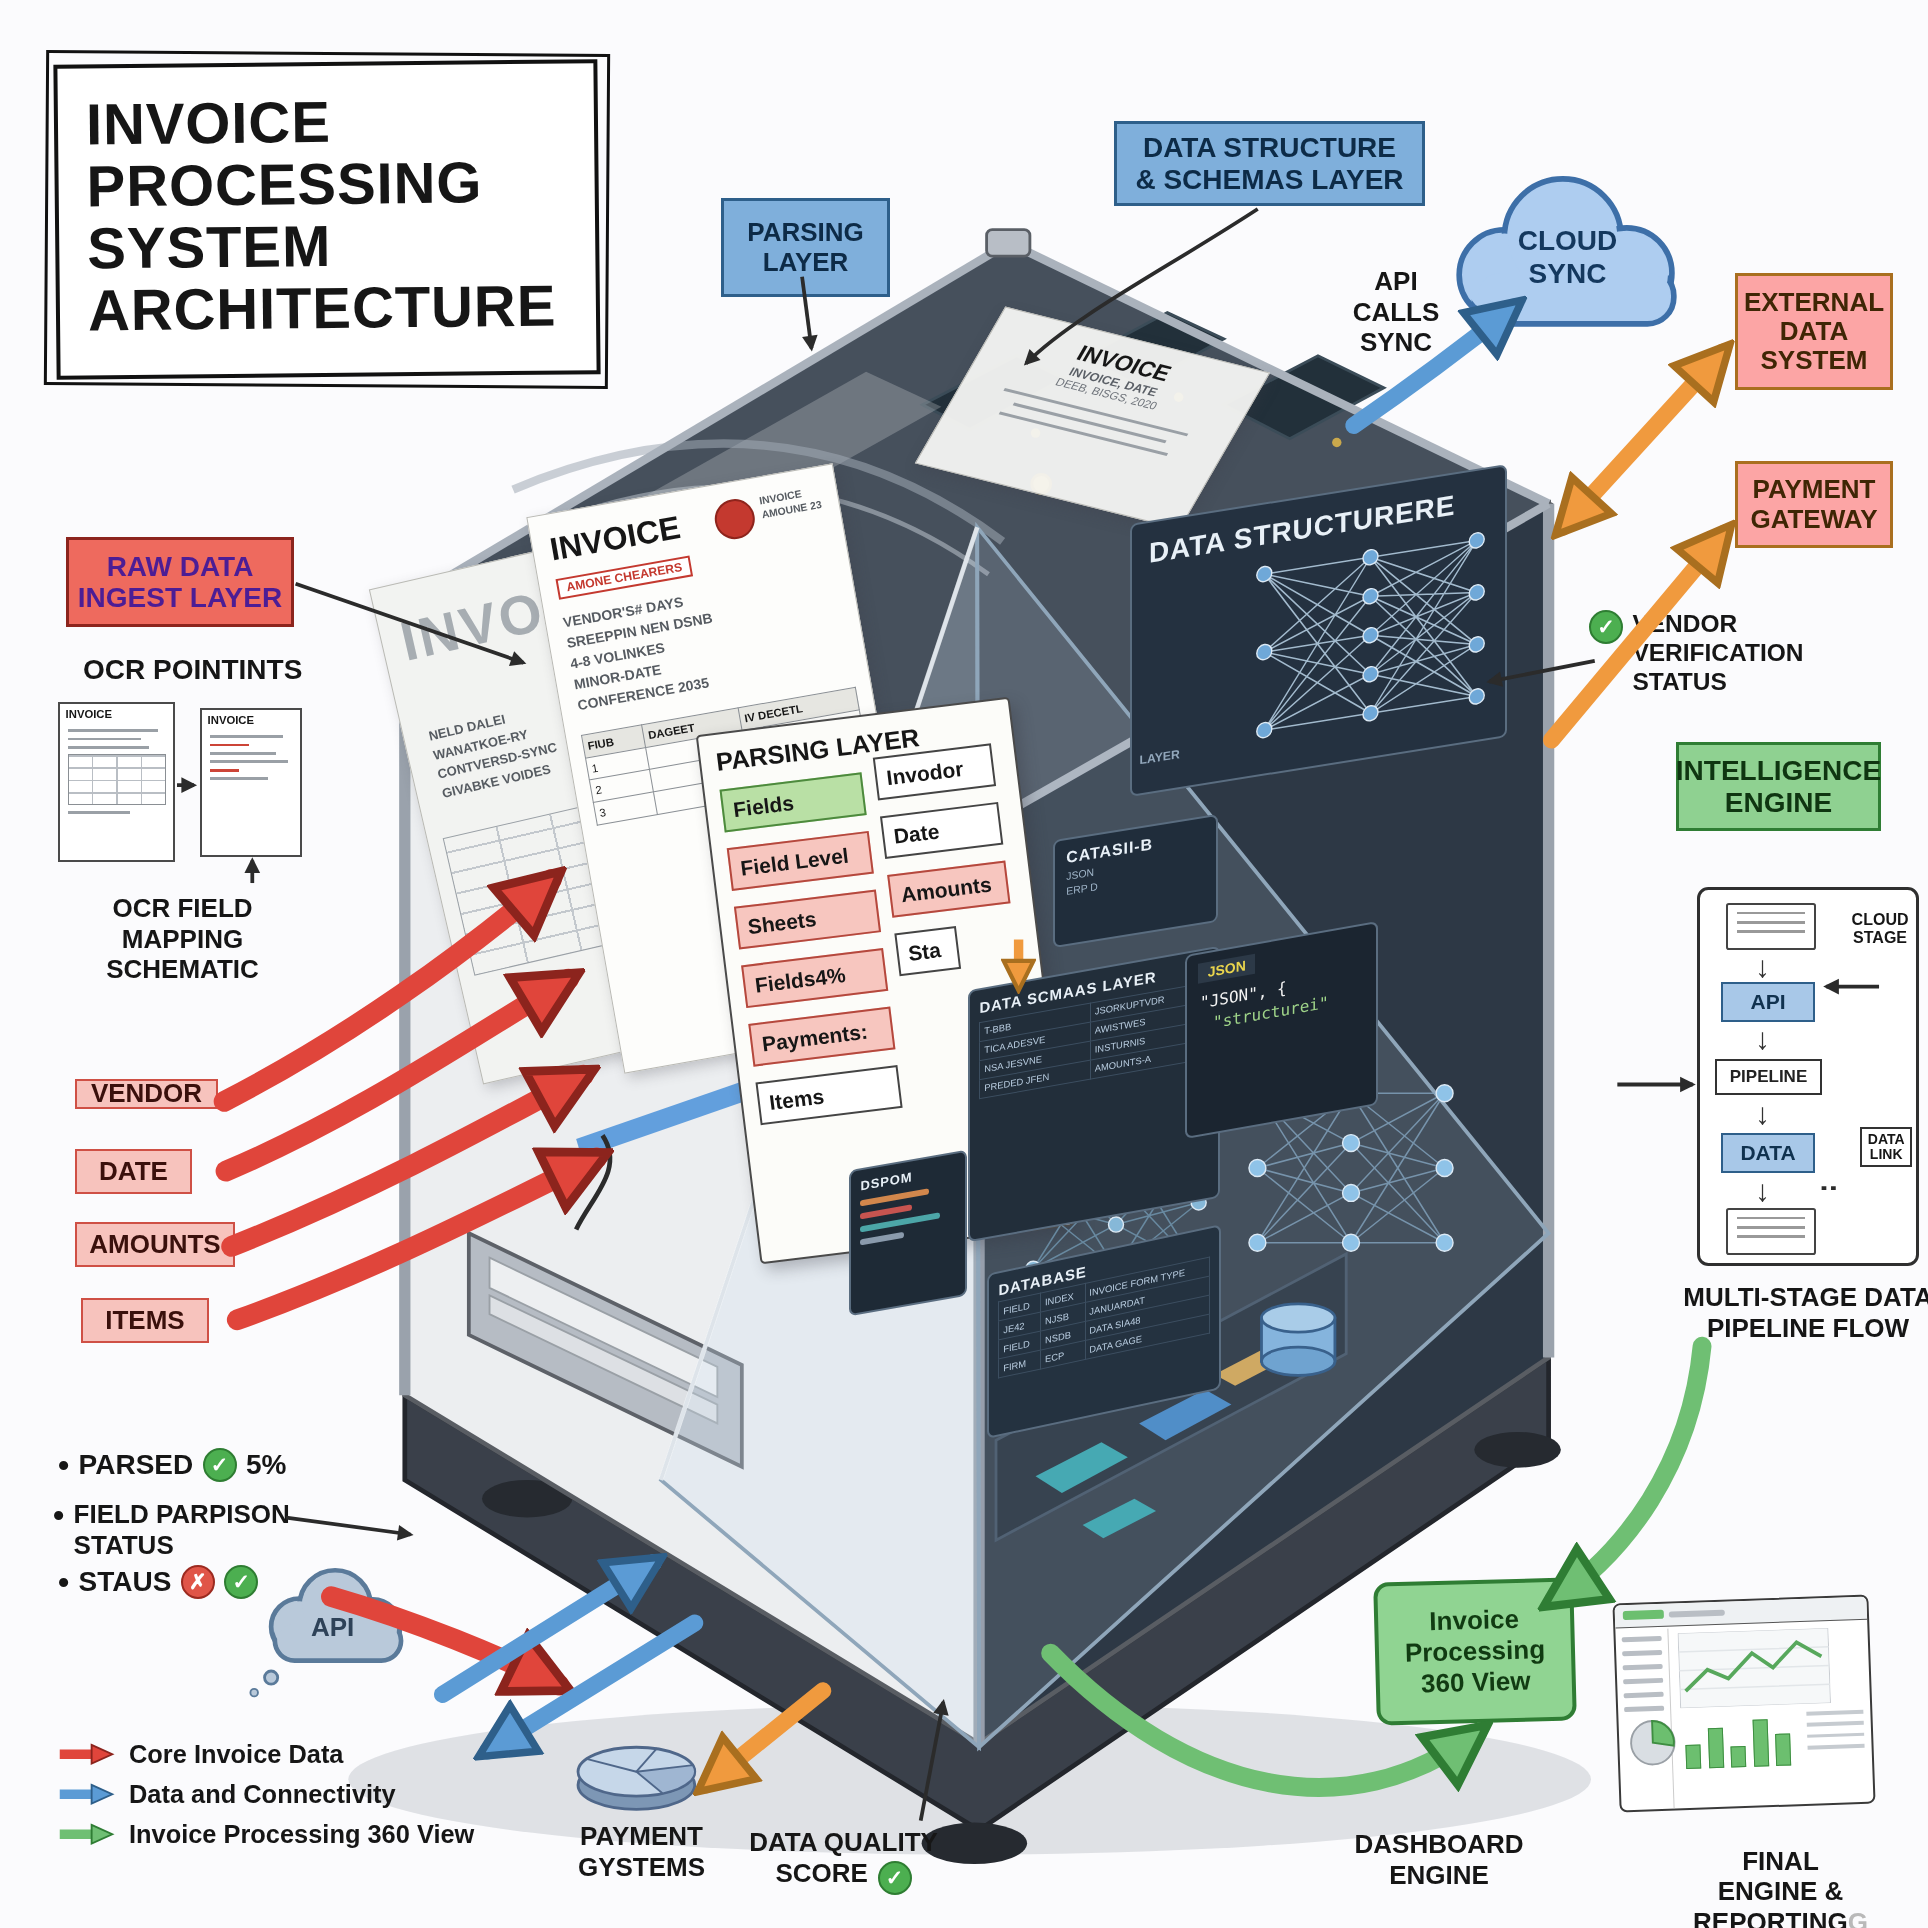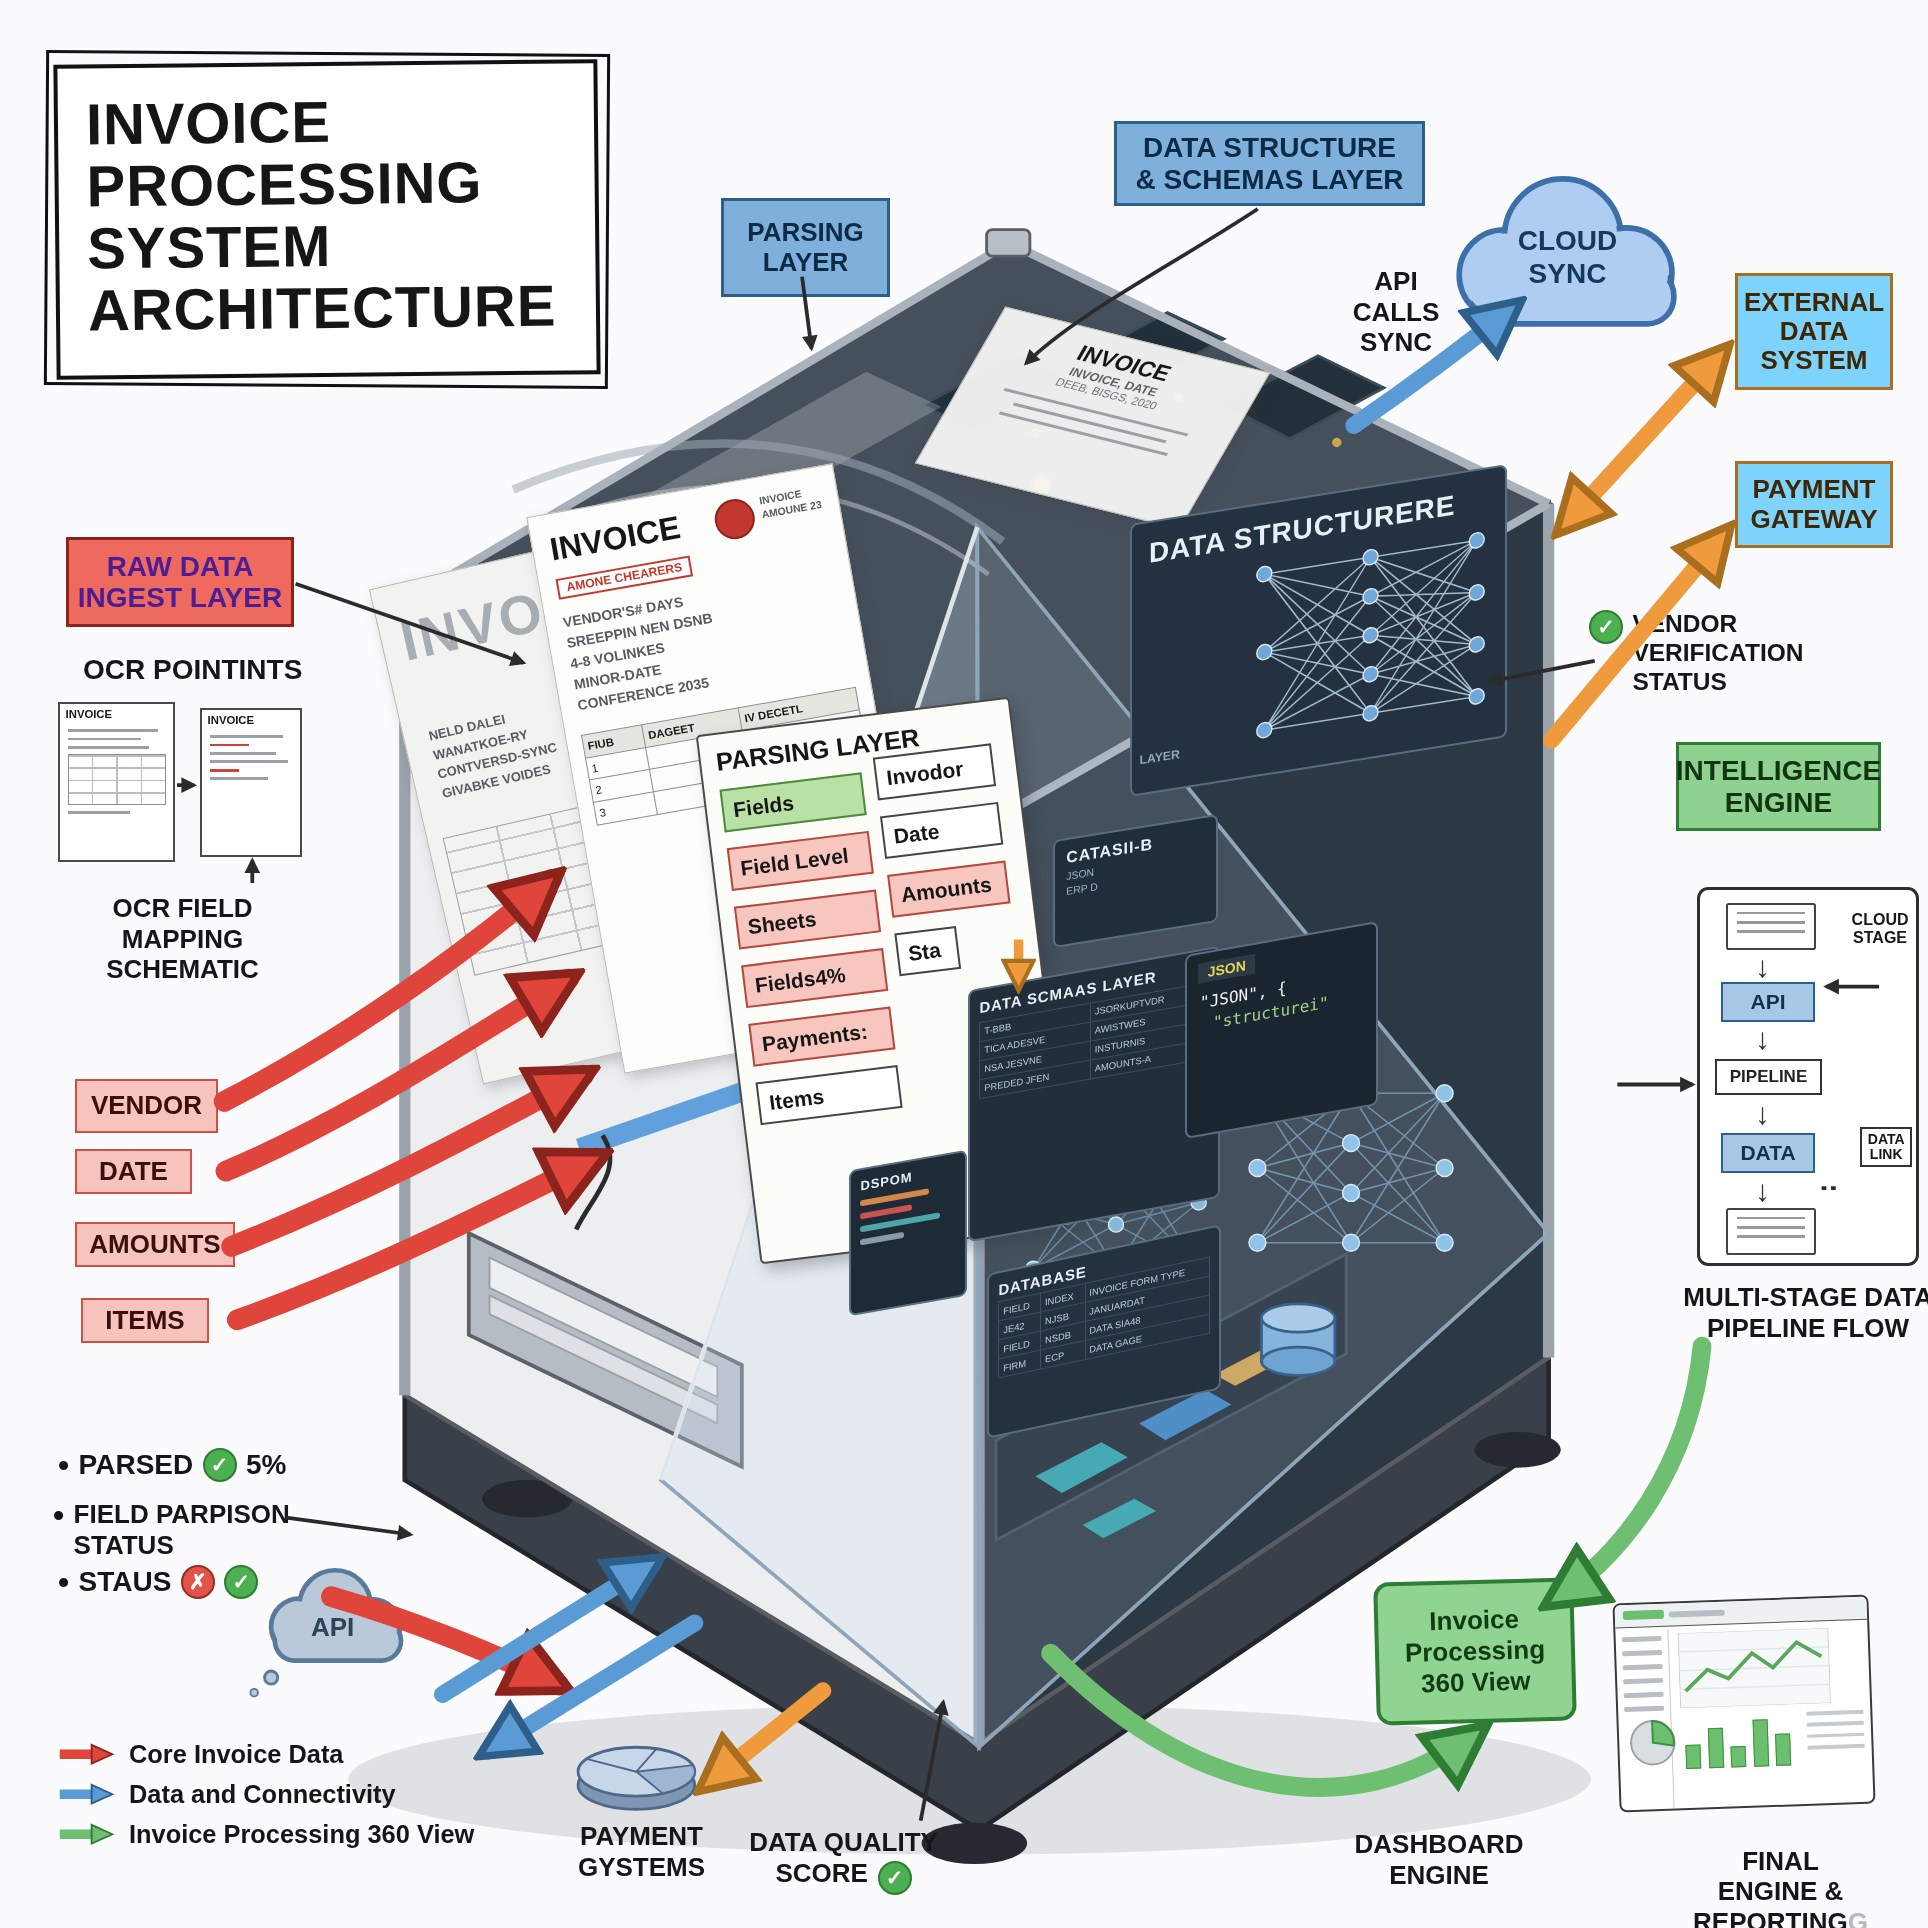--- a/index.html
+++ b/index.html
@@ -8,21 +8,21 @@
   .abs{position:absolute}
   svg.layer{position:absolute;left:0;top:0}
   #base{z-index:0}
   #ui{position:absolute;inset:0;z-index:1}
   #fx{z-index:3;pointer-events:none}
 
   
   .tag{position:absolute;display:flex;align-items:center;justify-content:center;text-align:center;
        font-weight:800;border-style:solid;white-space:pre-line;line-height:1.12}
   .tag.blue{background:#7fafdb;border:3.8px solid #2e5f8a;color:#0d2b47}
-  .tag.orange{background:#7dd3fc;border:3.8px solid #a96f1f;color:#3f2605}
+  .tag.orange{background:#fca5a5;border:3.8px solid #a96f1f;color:#3f2605}
   .tag.green{background:#8fd191;border:3.8px solid #2f7d34;color:#0f3511}
   .tag.redbox{background:#ee6a5e;border:3.8px solid #8c241d;color:#4c1d95}
   .tag.pink{background:#f7c3bd;border:2.8px solid #cf5045;color:#3a100c}
   .note{position:absolute;font-weight:800;color:#161616;white-space:pre-line;line-height:1.18}
   .c{text-align:center}
 
   
   #title-box{position:absolute;left:55px;top:62px;width:544px;height:315px;border:4.7px solid #111;
              background:#fff;padding:24.5px 28px;transform:rotate(-0.6deg)}
   #title-box::before{content:"";position:absolute;inset:-14px;border:3.8px solid #111;transform:rotate(1deg)}
@@ -294,21 +294,21 @@
     <div class="tl" style="width:75%"></div>
       <div class="tred"></div>
       <div class="tl" style="width:68%"></div>
     <div class="tl" style="width:80%"></div>
       <div class="tred" style="width:30%"></div>
       <div class="tl" style="width:60%"></div>
   </div>
   <div class="note c" style="left:62px;top:893px;width:241px;font-size:26px">OCR FIELD MAPPING
 SCHEMATIC</div>
 
-  <div class="tag pink" style="left:75px;top:1079px;width:143px;height:54px;font-size:26px">VENDOR</div>
+  <div class="tag pink" style="left:75px;top:1079px;width:143px;height:30px;font-size:26px">VENDOR</div>
   <div class="tag pink" style="left:75px;top:1149px;width:117px;height:45px;font-size:26px">DATE</div>
   <div class="tag pink" style="left:75px;top:1222px;width:160px;height:45px;font-size:26px">AMOUNTS</div>
   <div class="tag pink" style="left:81px;top:1298px;width:128px;height:45px;font-size:26px">ITEMS</div>
 
   <div class="brow" style="left:58px;top:1448px;font-size:28px;align-items:center">
     <span class="bullet">•</span>
     <span>PARSED</span>
     <span class="check">✓</span>
     <span>5%</span>
   </div>

